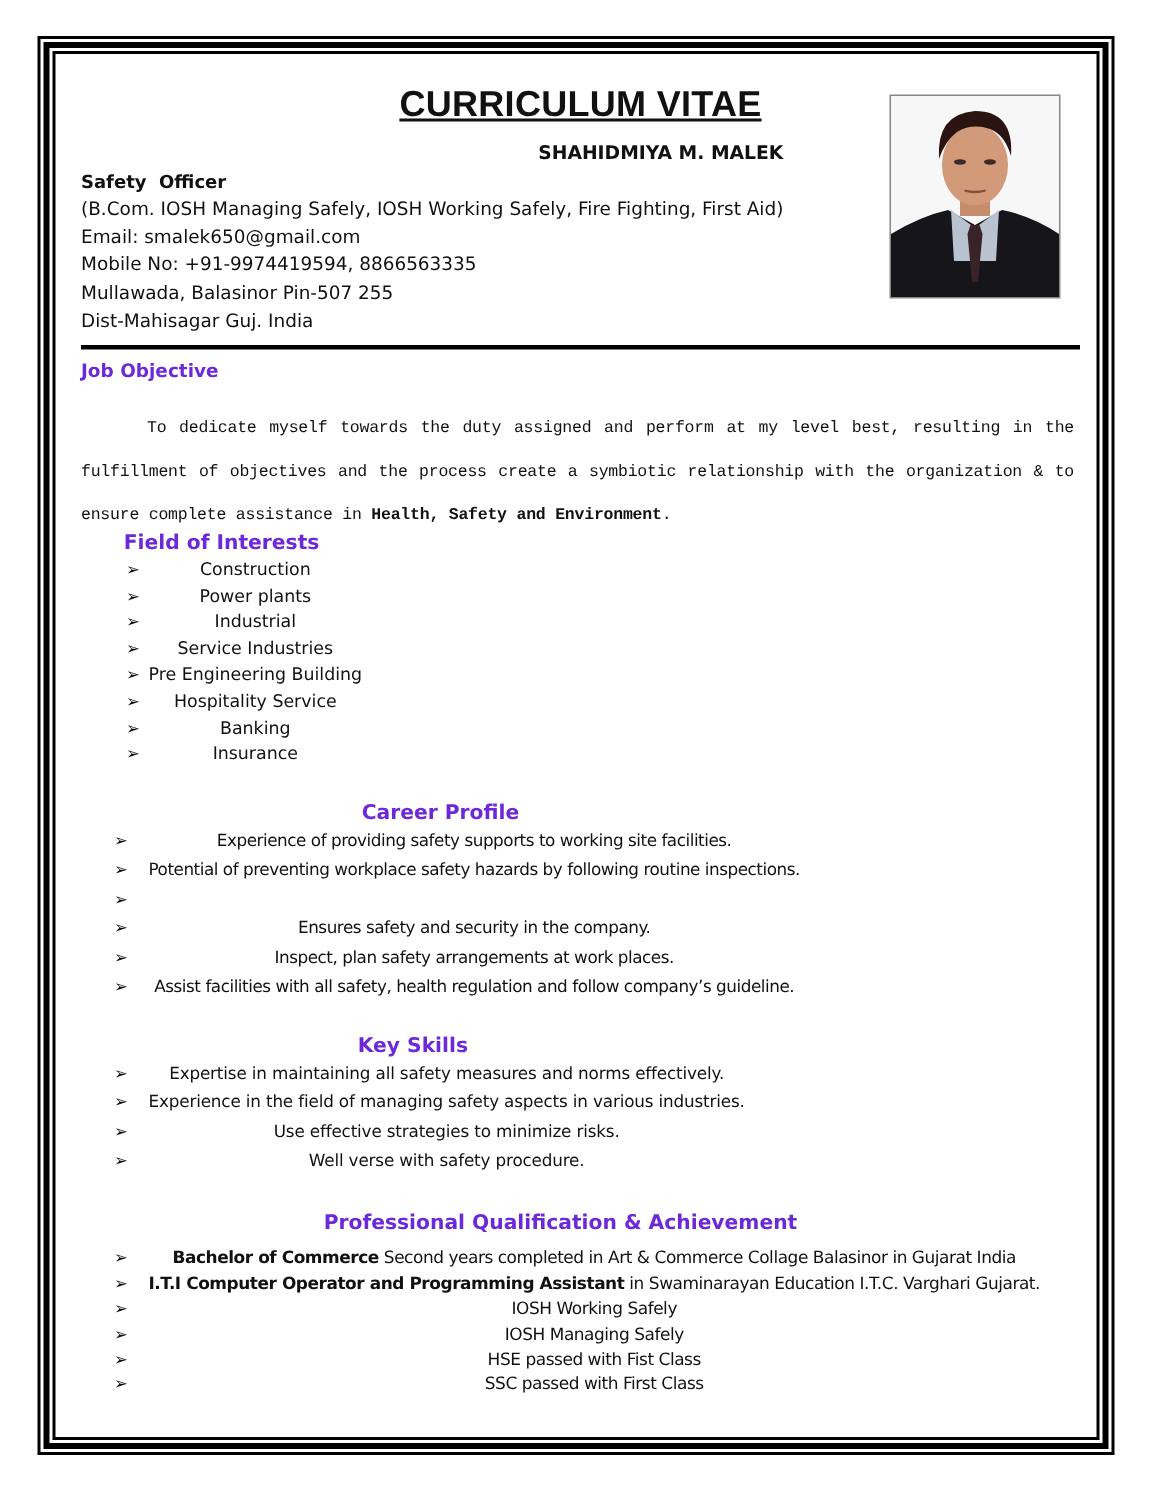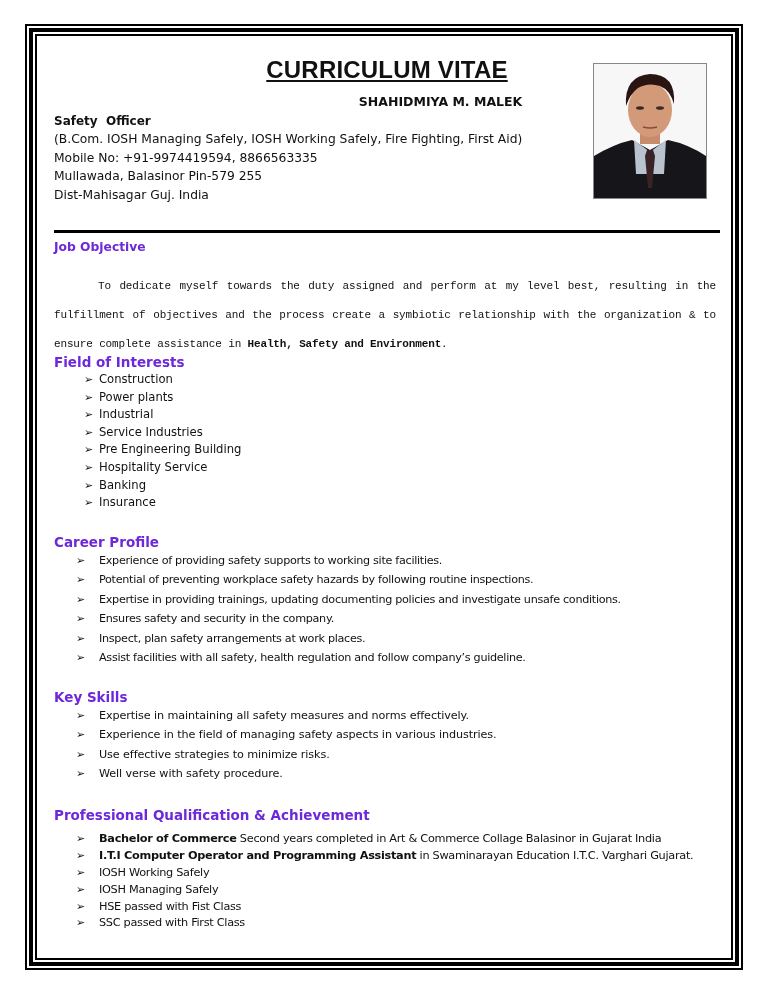--- a/index.html
+++ b/index.html
@@ -102,20 +102,21 @@
       font-size: 11px;
       line-height: 29px;
       text-align: justify;
       letter-spacing: -0.15px;
     }
     .objective .indent { display: inline-block; width: 44px; }
     .objective b { font-weight: bold; }
     .sec {
       position: absolute;
       left: 0;
+      text-align: center;
     }
     .sec .section-h {
       font-size: 13.5px;
       line-height: 18px;
     }
     ul.arrows {
       list-style: none;
       margin: 0;
       padding: 0;
     }
@@ -147,22 +148,23 @@
 <div class="border-inner"></div>
 
 <div class="page">
 
   <div class="title">CURRICULUM VITAE</div>
 
   <div class="header-info">
     <div class="name">SHAHIDMIYA M. MALEK</div>
     <div class="role" style="white-space:pre;">Safety  Officer</div>
     <div>(B.Com. IOSH Managing Safely, IOSH Working Safely, Fire Fighting, First Aid)</div>
+    <div>Email: smalek650@gmail.com</div>
     <div>Mobile No: +91-9974419594, 8866563335</div>
-    <div>Mullawada, Balasinor Pin-579 255</div>
+    <div>Mullawada, Balasinor Pin-507 255</div>
     <div>Dist-Mahisagar Guj. India</div>
   </div>
 
   <div class="photo">
     <svg width="112" height="134" viewBox="0 0 112 134">
       <rect x="0" y="0" width="112" height="134" fill="#f7f7f7"></rect>
 
       <path d="M0 92 Q20 80 38 76 L56 86 L74 76 Q94 80 112 92 L112 134 L0 134 Z" fill="#15151a"></path>
 
       <path d="M40 76 L56 88 L72 76 L70 110 L42 110 Z" fill="#b9c3cf"></path>
@@ -202,21 +204,21 @@
       <li><span class="arrow">➢</span><span>Banking</span></li>
       <li><span class="arrow">➢</span><span>Insurance</span></li>
     </ul>
   </div>
 
   <div class="sec career" style="top:483px;">
     <div class="section-h">Career Profile</div>
     <ul class="arrows">
       <li><span class="arrow">➢</span><span>Experience of providing safety supports to working site facilities.</span></li>
       <li><span class="arrow">➢</span><span>Potential of preventing workplace safety hazards by following routine inspections.</span></li>
-      <li><span class="arrow">➢</span><span>Expertise in providing trainings, updating documenting policies and investigate unsafe conditions.</span></li>
+      <li><span class="arrow">➢</span></li>
       <li><span class="arrow">➢</span><span>Ensures safety and security in the company.</span></li>
       <li><span class="arrow">➢</span><span>Inspect, plan safety arrangements at work places.</span></li>
       <li><span class="arrow">➢</span><span>Assist facilities with all safety, health regulation and follow company’s guideline.</span></li>
     </ul>
   </div>
 
   <div class="sec skills" style="top:638px;">
     <div class="section-h">Key Skills</div>
     <ul class="arrows">
       <li><span class="arrow">➢</span><span>Expertise in maintaining all safety measures and norms effectively.</span></li>

